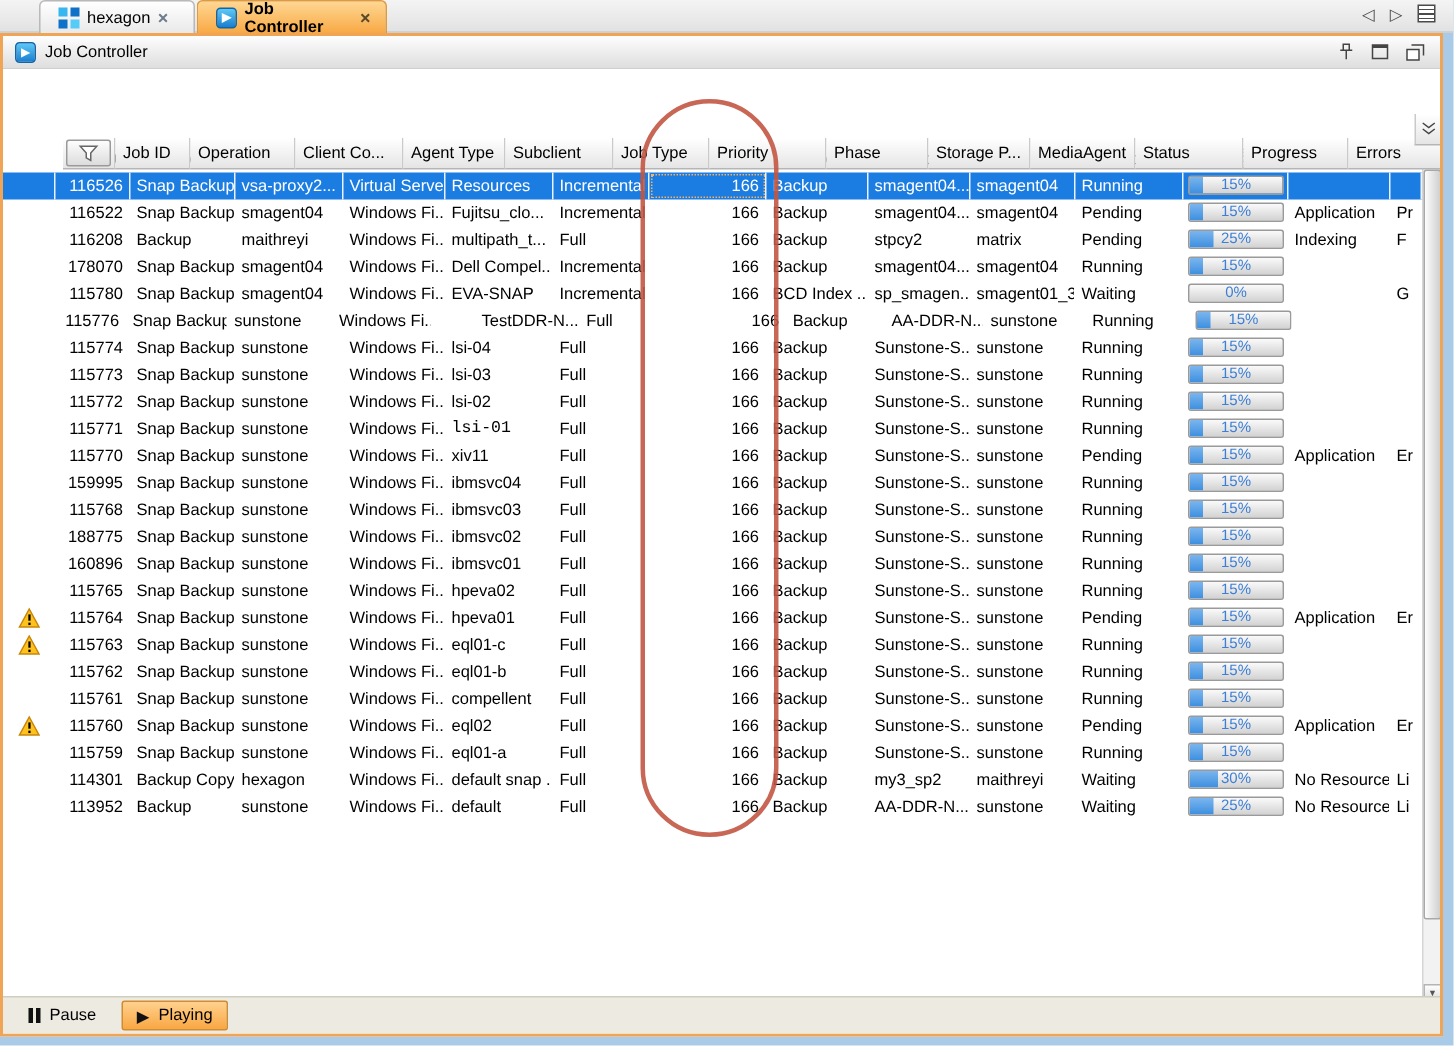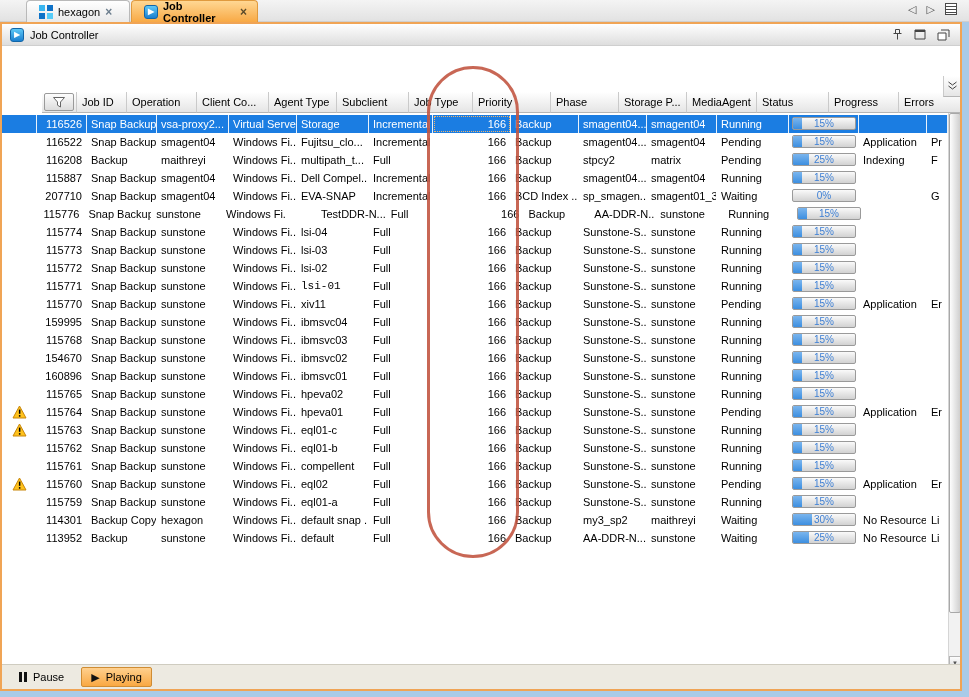--- a/index.html
+++ b/index.html
@@ -210,21 +210,21 @@
             </div>
             <div class="cell" style="width: 68px;"></div>
             <div class="cell" style="width: 21px;">W</div>
           </div>
           <div class="row sel">
             <div class="cell warnwrap" style="width: 35px;"></div>
             <div class="cell num" style="width: 50px;">116526</div>
             <div class="cell" style="width: 70px;">Snap Backup</div>
             <div class="cell" style="width: 72px;">vsa-proxy2...</div>
             <div class="cell" style="width: 68px;">Virtual Server</div>
-            <div class="cell" style="width: 72px;">Storage</div>
+            <div class="cell" style="width: 72px;">Resources</div>
             <div class="cell" style="width: 64px;">Incremental</div>
             <div class="cell num focuscell" style="width: 78px;">166</div>
             <div class="cell" style="width: 68px;">Backup</div>
             <div class="cell" style="width: 68px;">smagent04...</div>
             <div class="cell" style="width: 70px;">smagent04</div>
             <div class="cell" style="width: 72px;">Running</div>
             <div class="cell" style="width: 70px; padding: 0px;">
               <div class="pbar">
                 <div class="pfill" style="width:15%"></div>
                 <div class="plabel">15%</div>
@@ -272,21 +272,21 @@
               <div class="pbar">
                 <div class="pfill" style="width:25%"></div>
                 <div class="plabel">25%</div>
               </div>
             </div>
             <div class="cell" style="width: 68px;">Indexing</div>
             <div class="cell" style="width: 21px;">F</div>
           </div>
           <div class="row">
             <div class="cell warnwrap" style="width: 35px;"></div>
-            <div class="cell num" style="width: 50px;">115887</div>
+            <div class="cell num" style="width: 50px;">178070</div>
             <div class="cell" style="width: 70px;">Snap Backup</div>
             <div class="cell" style="width: 72px;">smagent04</div>
             <div class="cell" style="width: 68px;">Windows Fi...</div>
             <div class="cell" style="width: 72px;">Dell Compel...</div>
             <div class="cell" style="width: 64px;">Incremental</div>
             <div class="cell num" style="width: 78px;">166</div>
             <div class="cell" style="width: 68px;">Backup</div>
             <div class="cell" style="width: 68px;">smagent04...</div>
             <div class="cell" style="width: 70px;">smagent04</div>
             <div class="cell" style="width: 72px;">Running</div>
@@ -294,21 +294,21 @@
               <div class="pbar">
                 <div class="pfill" style="width:15%"></div>
                 <div class="plabel">15%</div>
               </div>
             </div>
             <div class="cell" style="width: 68px;"></div>
             <div class="cell" style="width: 21px;"></div>
           </div>
           <div class="row">
             <div class="cell warnwrap" style="width: 35px;"></div>
-            <div class="cell num" style="width: 50px;">207710</div>
+            <div class="cell num" style="width: 50px;">115780</div>
             <div class="cell" style="width: 70px;">Snap Backup</div>
             <div class="cell" style="width: 72px;">smagent04</div>
             <div class="cell" style="width: 68px;">Windows Fi...</div>
             <div class="cell" style="width: 72px;">EVA-SNAP</div>
             <div class="cell" style="width: 64px;">Incremental</div>
             <div class="cell num" style="width: 78px;">166</div>
             <div class="cell" style="width: 68px;">BCD Index ...</div>
             <div class="cell" style="width: 68px;">sp_smagen...</div>
             <div class="cell" style="width: 70px;">smagent01_3</div>
             <div class="cell" style="width: 72px;">Waiting</div>
@@ -491,21 +491,21 @@
               <div class="pbar">
                 <div class="pfill" style="width:15%"></div>
                 <div class="plabel">15%</div>
               </div>
             </div>
             <div class="cell" style="width: 68px;"></div>
             <div class="cell" style="width: 21px;"></div>
           </div>
           <div class="row">
             <div class="cell warnwrap" style="width: 35px;"></div>
-            <div class="cell num" style="width: 50px;">154670</div>
+            <div class="cell num" style="width: 50px;">188775</div>
             <div class="cell" style="width: 70px;">Snap Backup</div>
             <div class="cell" style="width: 72px;">sunstone</div>
             <div class="cell" style="width: 68px;">Windows Fi...</div>
             <div class="cell" style="width: 72px;">ibmsvc02</div>
             <div class="cell" style="width: 64px;">Full</div>
             <div class="cell num" style="width: 78px;">166</div>
             <div class="cell" style="width: 68px;">Backup</div>
             <div class="cell" style="width: 68px;">Sunstone-S...</div>
             <div class="cell" style="width: 70px;">sunstone</div>
             <div class="cell" style="width: 72px;">Running</div>

